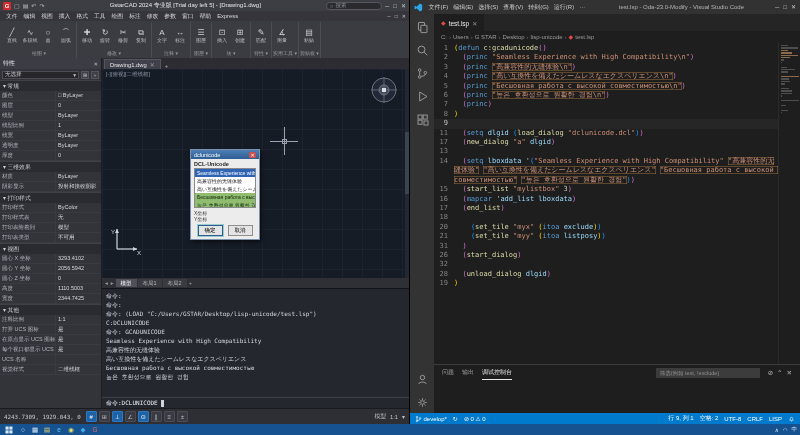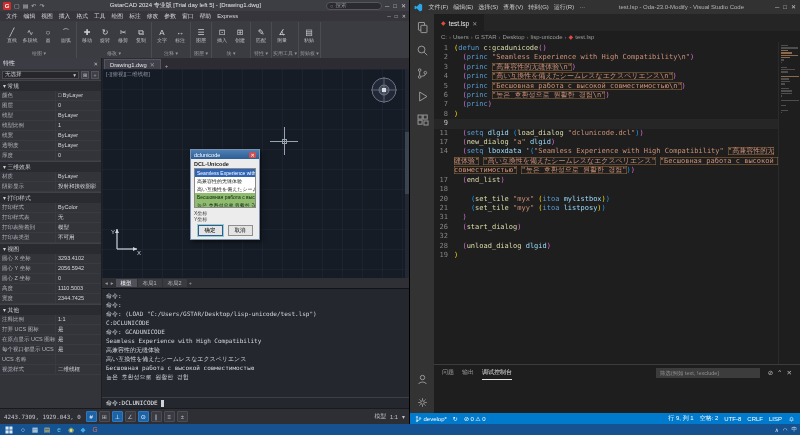--- a/index.html
+++ b/index.html
@@ -666,34 +666,46 @@
               </div>
               <div class="ed-line">
                 <div class="ed-num">11</div>
                 <div class="ed-code"><span> </span><span> </span><span class="tk-p1">(</span><span class="tk-kw">setq</span><span> </span><span class="tk-var">dlgid</span><span> </span><span class="tk-p2">(</span><span class="tk-fn">load_dialog</span><span> </span><span class="tk-str">"dclunicode.dcl"</span><span class="tk-p2">)</span><span class="tk-p1">)</span></div>
               </div>
               <div class="ed-line">
                 <div class="ed-num">17</div>
                 <div class="ed-code"><span> </span><span> </span><span class="tk-p1">(</span><span class="tk-fn">new_dialog</span><span> </span><span class="tk-str">"a"</span><span> </span><span class="tk-var">dlgid</span><span class="tk-p1">)</span></div>
               </div>
               <div class="ed-line">
+                <div class="ed-num">13</div>
+                <div class="ed-code"></div>
+              </div>
+              <div class="ed-line">
                 <div class="ed-num">14</div>
                 <div class="ed-code"><span> </span><span> </span><span class="tk-p1">(</span><span class="tk-kw">setq</span><span> </span><span class="tk-var">lboxdata</span><span> </span><span>'</span><span class="tk-p2">(</span><span class="tk-str">"Seamless Experience with High Compatibility"</span><span> </span><span class="tk-str tk-uni">"高兼容性的无缝体验"</span><span> </span><span class="tk-str tk-uni">"高い互換性を備えたシームレスなエクスペリエンス"</span><span> </span><span class="tk-str tk-uni">"Бесшовная работа с высокой совместимостью"</span><span> </span><span class="tk-str tk-uni">"높은 호환성으로 원활한 경험"</span><span class="tk-p2">)</span><span class="tk-p1">)</span></div>
               </div>
               <div class="ed-line">
+                <div class="ed-num">15</div>
+                <div class="ed-code"><span> </span><span> </span><span class="tk-p1">(</span><span class="tk-fn">start_list</span><span> </span><span class="tk-str">"mylistbox"</span><span> </span><span class="tk-num">3</span><span class="tk-p1">)</span></div>
+              </div>
+              <div class="ed-line">
+                <div class="ed-num">16</div>
+                <div class="ed-code"><span> </span><span> </span><span class="tk-p1">(</span><span class="tk-kw">mapcar</span><span> </span><span>'</span><span class="tk-var">add_list</span><span> </span><span class="tk-var">lboxdata</span><span class="tk-p1">)</span></div>
+              </div>
+              <div class="ed-line">
                 <div class="ed-num">17</div>
                 <div class="ed-code"><span> </span><span> </span><span class="tk-p1">(</span><span class="tk-fn">end_list</span><span class="tk-p1">)</span></div>
               </div>
               <div class="ed-line">
                 <div class="ed-num">18</div>
                 <div class="ed-code"></div>
               </div>
               <div class="ed-line">
                 <div class="ed-num">20</div>
-                <div class="ed-code"><span> </span><span> </span><span> </span><span> </span><span class="tk-p2">(</span><span class="tk-fn">set_tile</span><span> </span><span class="tk-str">"myx"</span><span> </span><span class="tk-p0">(</span><span class="tk-kw">itoa</span><span> </span><span class="tk-var">mylistbox</span><span class="tk-p0">)</span><span class="tk-p2">)</span></div>
+                <div class="ed-code"><span> </span><span> </span><span> </span><span> </span><span class="tk-p2">(</span><span class="tk-fn">set_tile</span><span> </span><span class="tk-str">"myx"</span><span> </span><span class="tk-p0">(</span><span class="tk-kw">itoa</span><span> </span><span class="tk-var">exclude</span><span class="tk-p0">)</span><span class="tk-p2">)</span></div>
               </div>
               <div class="ed-line">
                 <div class="ed-num">21</div>
                 <div class="ed-code"><span> </span><span> </span><span> </span><span> </span><span class="tk-p2">(</span><span class="tk-fn">set_tile</span><span> </span><span class="tk-str">"myy"</span><span> </span><span class="tk-p0">(</span><span class="tk-kw">itoa</span><span> </span><span class="tk-var">listposy</span><span class="tk-p0">)</span><span class="tk-p2">)</span></div>
               </div>
               <div class="ed-line">
                 <div class="ed-num">31</div>
                 <div class="ed-code"><span> </span><span> </span><span class="tk-p1">)</span></div>
               </div>
               <div class="ed-line">

